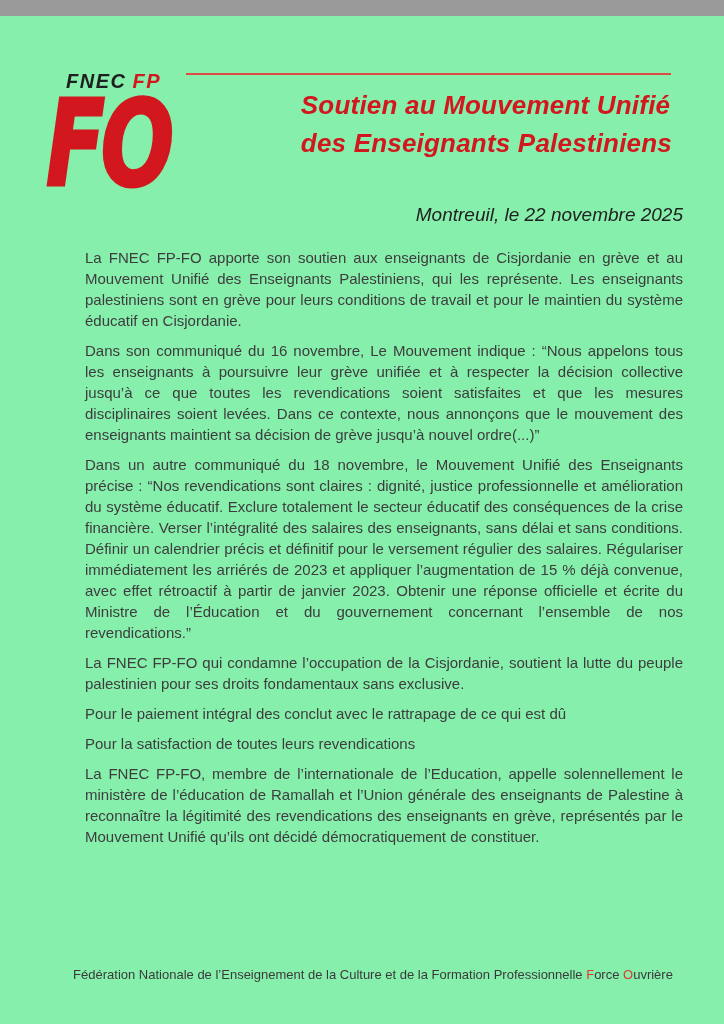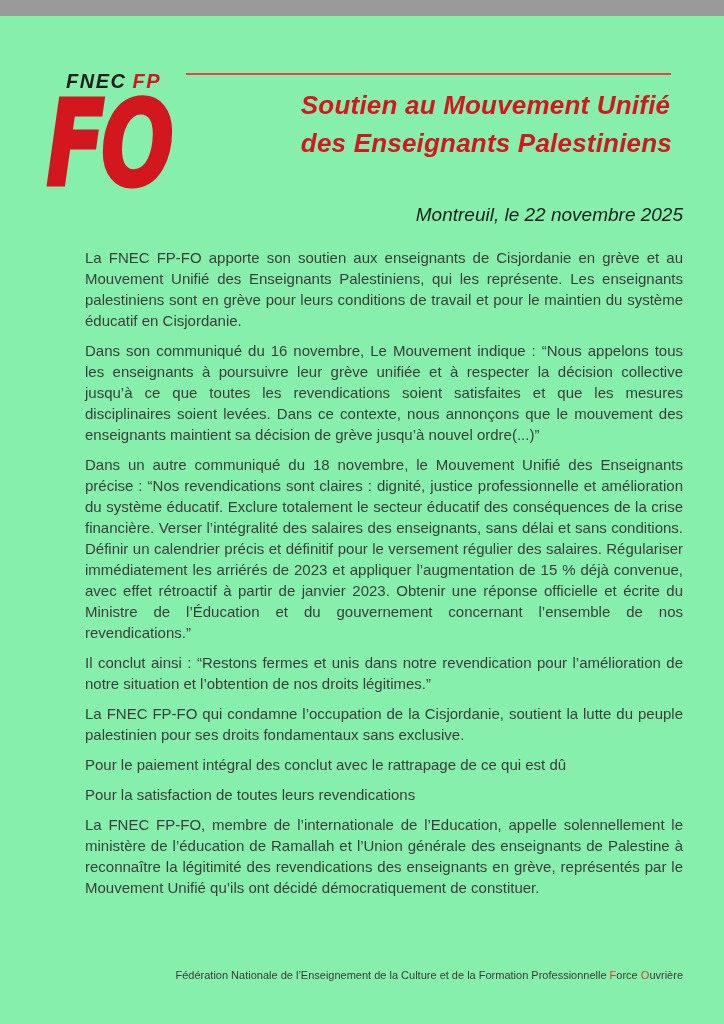--- a/index.html
+++ b/index.html
@@ -57,22 +57,22 @@
     position:absolute;left:85px;top:231px;width:598px;
     font-size:15px;line-height:21px;
     color:var(--body-text);
     text-align:justify;
   }
   .doc-body p{margin:0 0 9px 0;}
   .doc-body .it{}
   
   .footer{
     position:absolute;left:63px;top:952px;width:620px;
-    text-align:right;
-    font-size:11px;line-height:14px;
+    text-align:center;
+    font-size:13px;line-height:14px;
     color:#3a3a3a;
   }
   .footer .red{color:#e0392f;}
 </style>
 </head>
 <body>
 
 <div class="page">
 
   <div class="header-rule"></div>
@@ -88,21 +88,20 @@
     <div>Soutien au Mouvement Unifié</div>
     <div>des Enseignants Palestiniens</div>
   </div>
 
   <div class="dateline">Montreuil, le 22 novembre 2025</div>
 
   <div class="doc-body">
       <p><span>La FNEC FP-FO apporte son soutien aux enseignants de Cisjordanie en grève et au Mouvement Unifié des Enseignants Palestiniens, qui les représente. Les enseignants palestiniens sont en grève pour leurs conditions de travail et pour le maintien du système éducatif en Cisjordanie.</span></p>
       <p><span>Dans son communiqué du 16 novembre, Le Mouvement indique : </span><span class="it">“Nous appelons tous les enseignants à poursuivre leur grève unifiée et à respecter la décision collective jusqu’à ce que toutes les revendications soient satisfaites et que les mesures disciplinaires soient levées. Dans ce contexte, nous annonçons que le mouvement des enseignants maintient sa décision de grève jusqu’à nouvel ordre(...)”</span></p>
       <p><span>Dans un autre communiqué du 18 novembre, le Mouvement Unifié des Enseignants précise : </span><span class="it">“Nos revendications sont claires : dignité, justice professionnelle et amélioration du système éducatif. Exclure totalement le secteur éducatif des conséquences de la crise financière. Verser l’intégralité des salaires des enseignants, sans délai et sans conditions. Définir un calendrier précis et définitif pour le versement régulier des salaires. Régulariser immédiatement les arriérés de 2023 et appliquer l’augmentation de 15 % déjà convenue, avec effet rétroactif à partir de janvier 2023. Obtenir une réponse officielle et écrite du Ministre de l’Éducation et du gouvernement concernant l’ensemble de nos revendications.”</span></p>
-      <p><span>Il conclut ainsi : </span><span class="it">“Restons fermes et unis dans notre revendication pour l’amélioration de notre situation et l’obtention de nos droits légitimes.”</span></p>
       <p><span>La FNEC FP-FO qui condamne l’occupation de la Cisjordanie, soutient la lutte du peuple palestinien pour ses droits fondamentaux sans exclusive.</span></p>
       <p><span>Pour le paiement intégral des conclut avec le rattrapage de ce qui est dû</span></p>
       <p><span>Pour la satisfaction de toutes leurs revendications</span></p>
       <p><span>La FNEC FP-FO, membre de l’internationale de l’Education, appelle solennellement le ministère de l’éducation de Ramallah et l’Union générale des enseignants de Palestine à reconnaître la légitimité des revendications des enseignants en grève, représentés par le Mouvement Unifié qu’ils ont décidé démocratiquement de constituer.</span></p>
     </div>
 
   <div class="footer">
     <div><span>Fédération Nationale de l’Enseignement de la Culture et de la Formation Professionnelle </span><span class="red">F</span><span>orce </span><span class="red">O</span><span>uvrière</span></div>
   </div>
 

